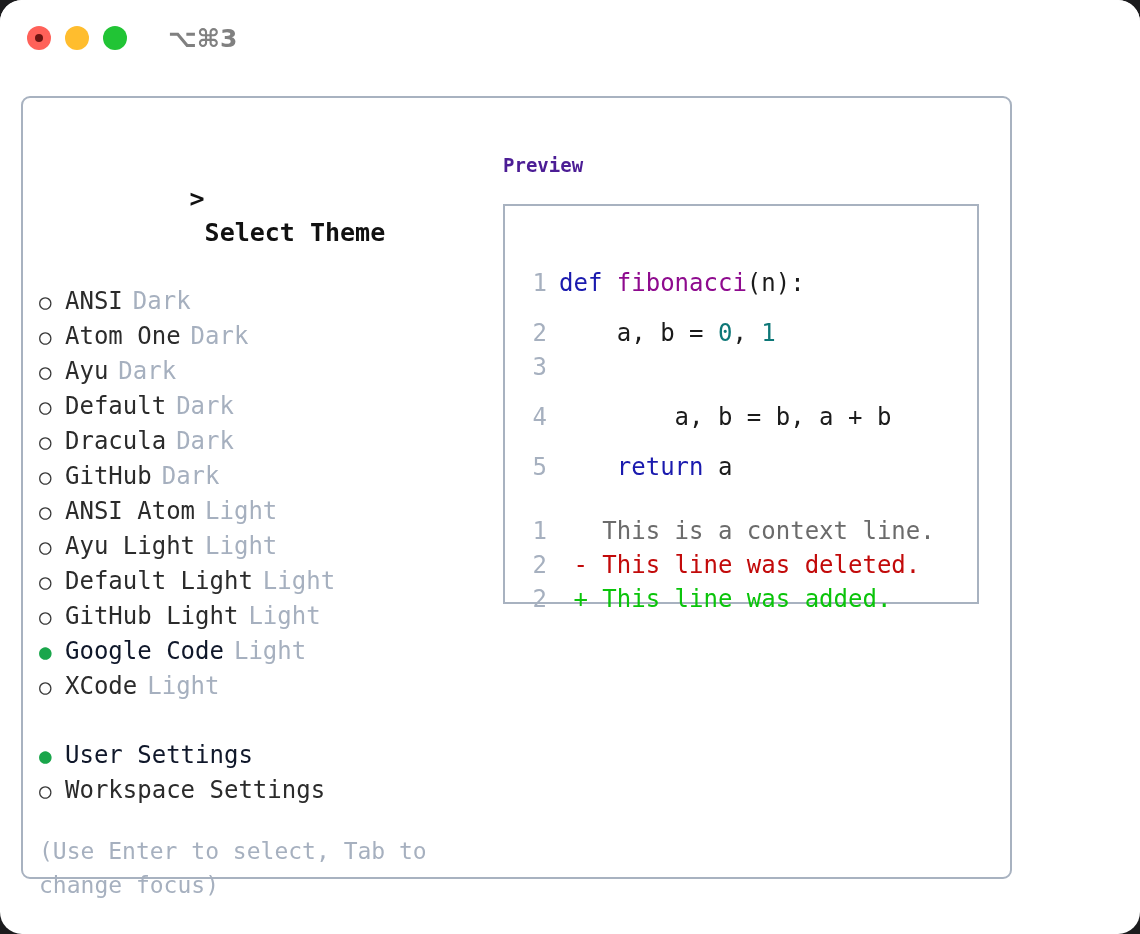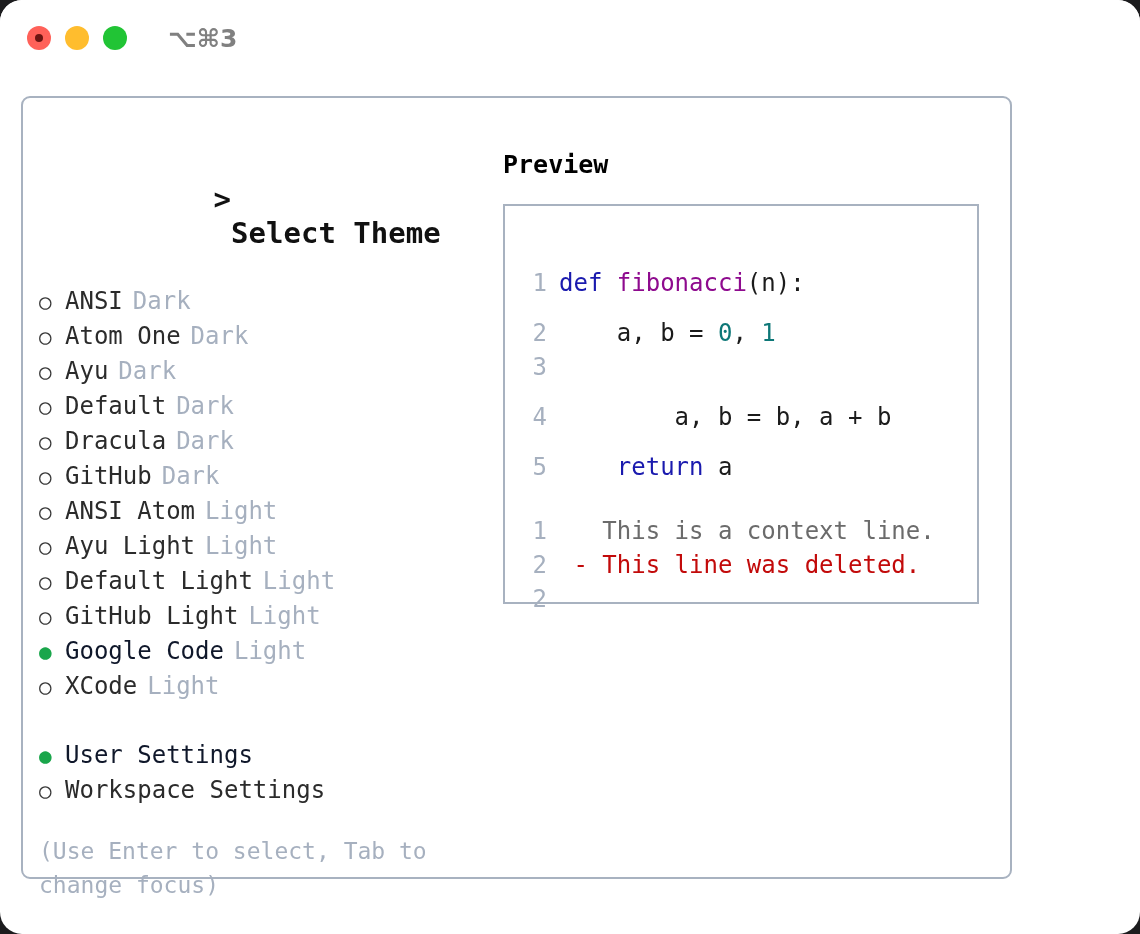--- a/index.html
+++ b/index.html
@@ -91,21 +91,21 @@
   }
 
   
   .left-col {
     position: absolute;
     left: 16px;
     top: 50px;
     width: 460px;
   }
   .header-line {
-    font-size: 29px;
+    font-size: 25px;
     font-weight: bold;
     color: #111111;
     line-height: 34px;
     white-space: pre;
   }
   .opt-row {
     display: flex;
     align-items: baseline;
     line-height: 34px;
     font-size: 24px;
@@ -143,23 +143,23 @@
   }
 
   
   .right-col {
     position: absolute;
     left: 480px;
     top: 50px;
     width: 495px;
   }
   .preview-title {
-    font-size: 25px;
-    font-weight: bold;
-    color: #000000;
+    font-size: 19px;
+    font-weight: bold;
+    color: #4c1d95;
     line-height: 34px;
     white-space: pre;
   }
   .preview-box {
     margin-top: 22px;
     width: 476px;
     height: 400px;
     border: 2px solid #a8b2c0;
     box-sizing: border-box;
     background: #ffffff;
@@ -255,21 +255,21 @@
                 <div class="code-line"><span class="lineno">1</span><span class="code-text"><span class="tok-kw">def </span><span class="tok-fn">fibonacci</span><span class="tok-pl">(n):</span></span></div>
                 <div class="code-line"><span class="lineno">2</span><span class="code-text"><span class="tok-pl">    a, b = </span><span class="tok-num">0</span><span class="tok-pl">, </span><span class="tok-num">1</span></span></div>
                 <div class="code-line"><span class="lineno">3</span></div>
                 <div class="code-line"><span class="lineno">4</span><span class="code-text"><span class="tok-pl">        a, b = b, a + b</span></span></div>
                 <div class="code-line"><span class="lineno">5</span><span class="code-text"><span class="tok-pl">    </span><span class="tok-kw">return</span><span class="tok-pl"> a</span></span></div>
               </div>
             <div class="blank-line"></div>
             <div id="diff-lines">
                 <div class="code-line"><span class="lineno">1</span><span class="diff-ctx">   This is a context line.</span></div>
                 <div class="code-line"><span class="lineno">2</span><span class="diff-del"> - This line was deleted.</span></div>
-                <div class="code-line"><span class="lineno">2</span></div>
+                <div class="code-line"><span class="lineno">2</span><span class="diff-add"> + This line was added.</span></div>
               </div>
           </div>
         </div>
       </div>
 
     </div>
   </div>
 </div>
 
 </body></html>

